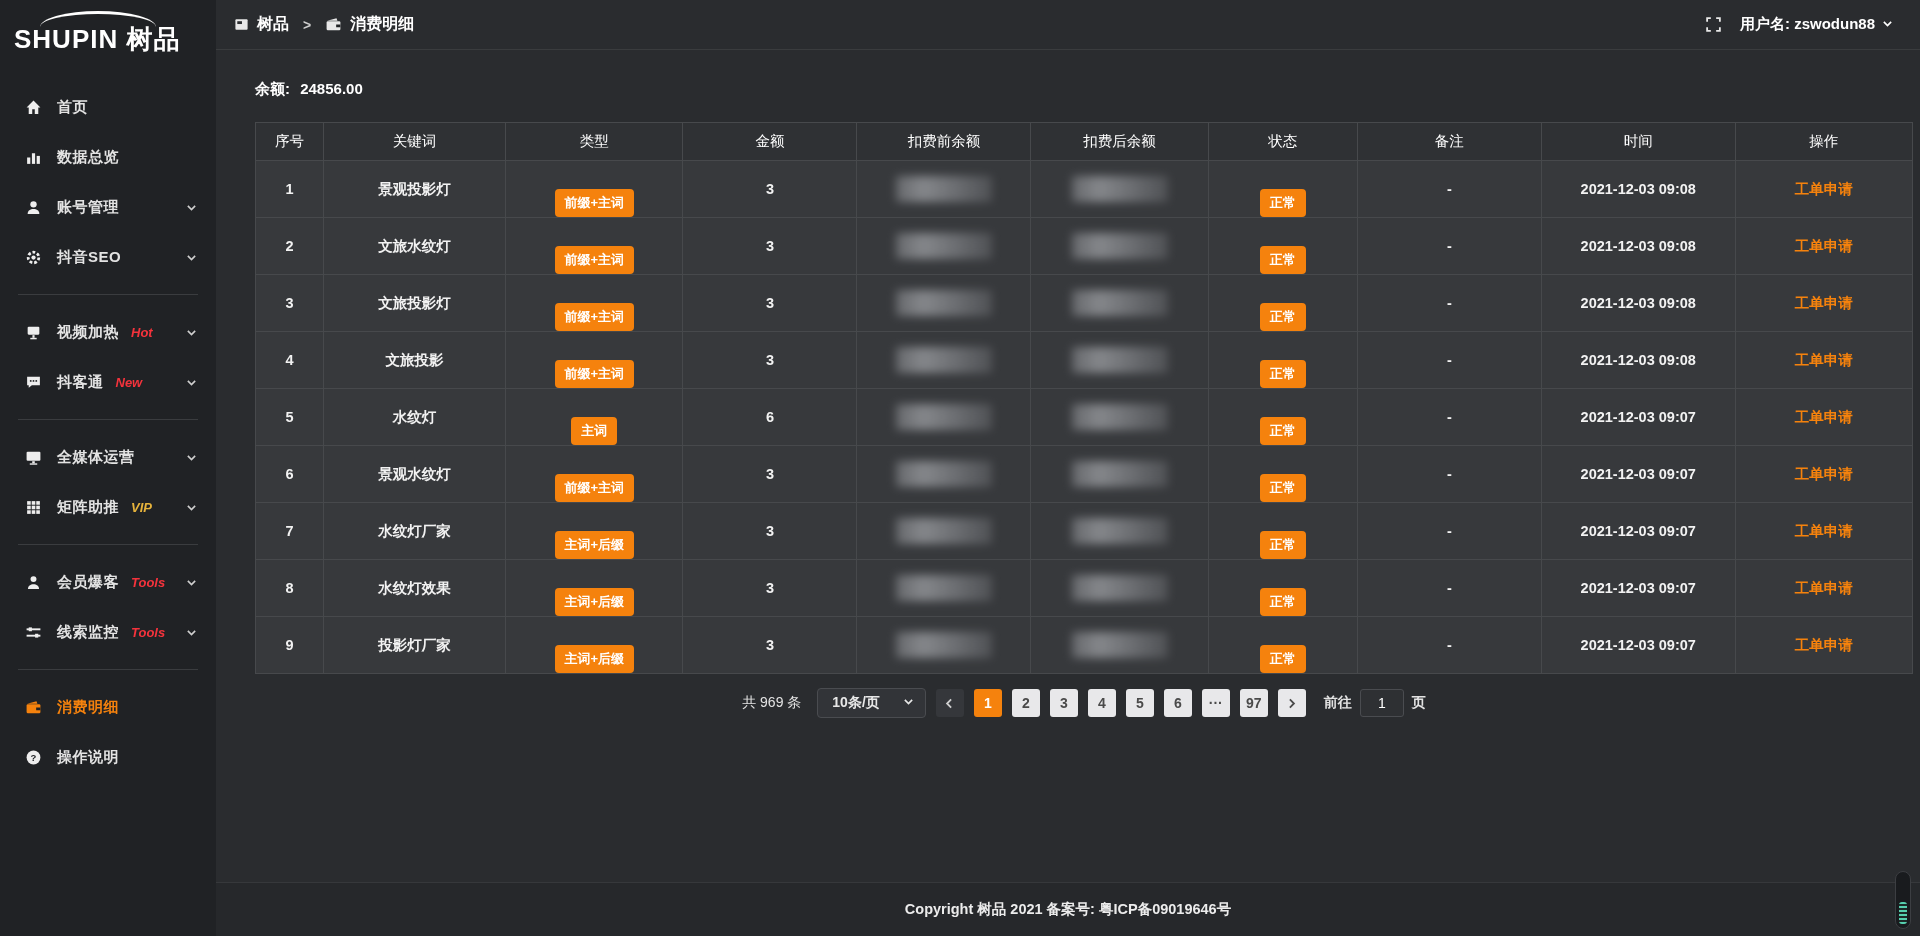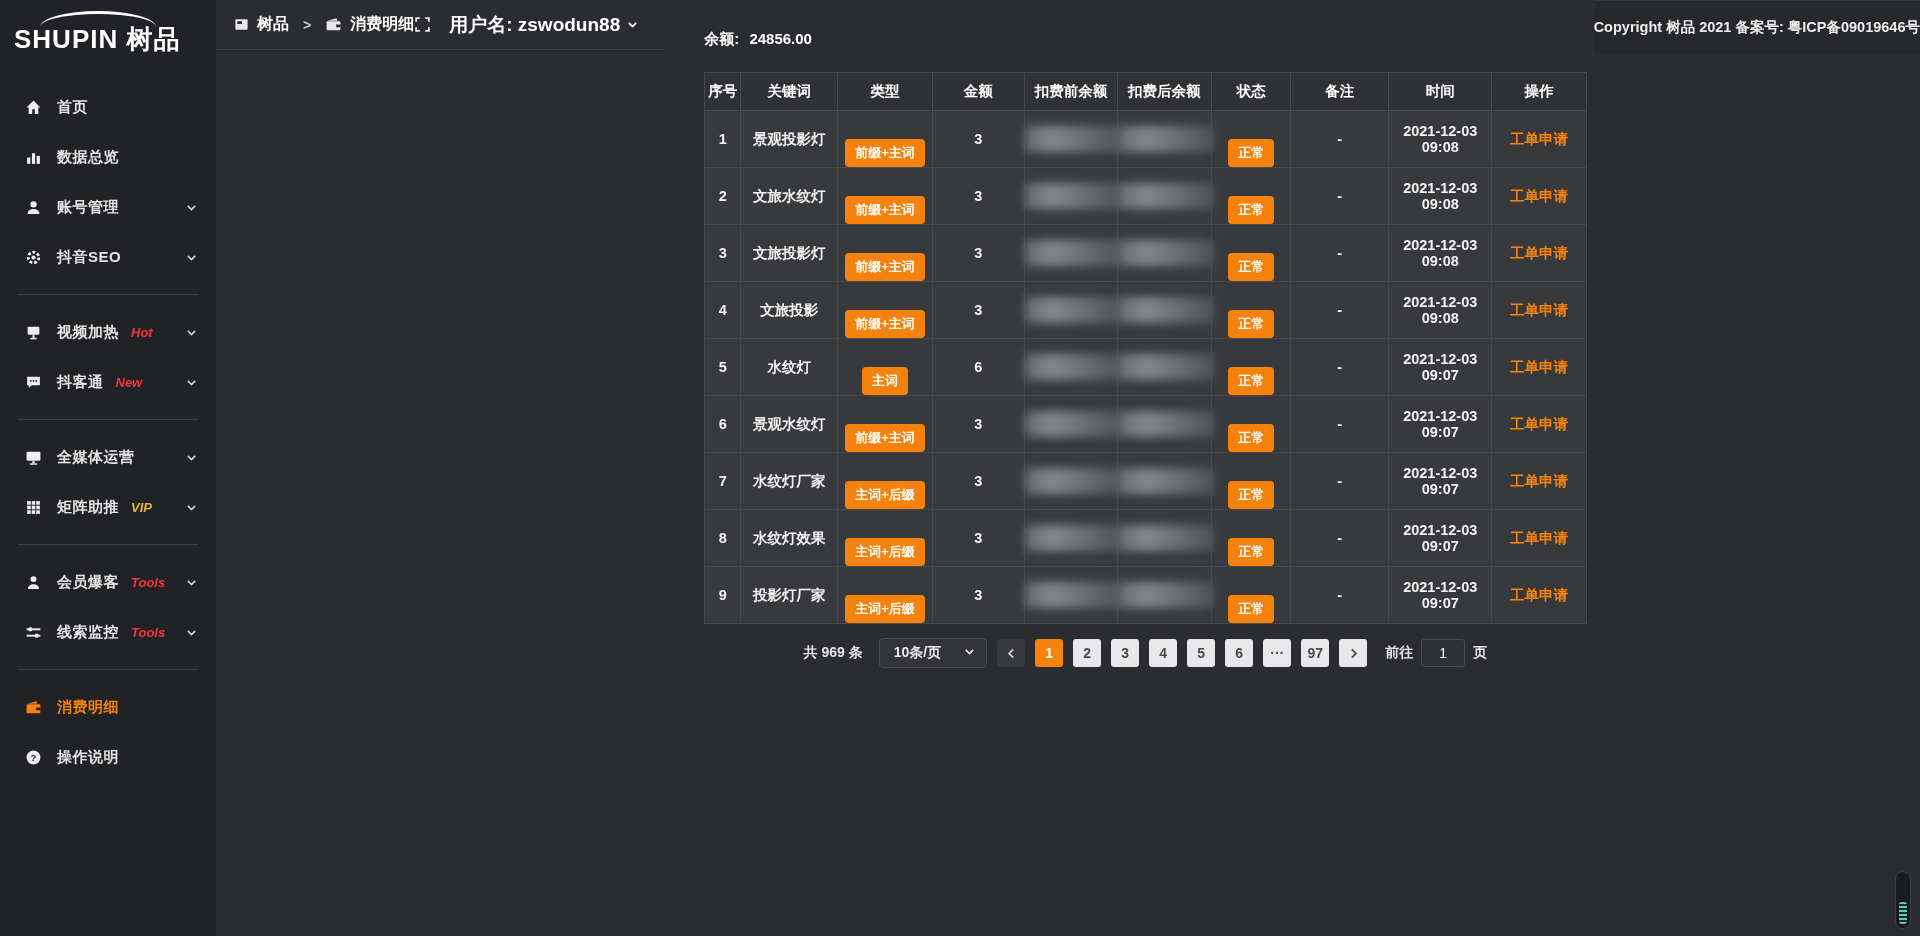--- a/index.html
+++ b/index.html
@@ -30,42 +30,42 @@
   .nav-item .ico { width:18px; height:18px; display:inline-flex; align-items:center; justify-content:center; color:#eee; }
   .nav-item .lbl { margin-left:15px; font-weight:600; letter-spacing:.5px; }
   .nav-item .tag { margin-left:12px; font-size:13px; font-weight:700; font-style:italic; }
   .tag-red  { color:#f4333c; }
   .tag-gold { color:#e7b43c; }
   .nav-item .chev { margin-left:auto; color:#cfcfcf; display:flex; }
   .nav-item.active, .nav-item.active .ico { color:#f5820d; }
   .nav-divider { height:1px; background:#3a3c3f; margin:12px 18px; }
 
   
-  .right-col { flex:1; display:flex; flex-direction:row; position:relative; }
+  .right-col { flex:1; display:flex; flex-direction:column; position:relative; }
 
   .topbar {
     height:50px; display:flex; align-items:center;
     border-bottom:1px solid #3a3c3e; padding:0 26px 0 18px;
   }
   .crumb { display:flex; align-items:center; gap:8px; font-size:16px; color:#fff; font-weight:600; }
   .crumb .ico { display:inline-flex; color:#e8e8e8; }
   .crumb-sep { color:#cfcfcf; font-size:14px; margin:0 6px; font-weight:700; }
-  .topbar-right { margin-left:auto; display:flex; align-items:center; gap:18px; color:#fff; font-size:19px; }
+  .topbar-right { margin-left:auto; display:flex; align-items:center; gap:18px; color:#fff; font-size:15px; }
   .fs-ico { display:inline-flex; cursor:pointer; color:#e8e8e8; }
   .user-box { display:flex; align-items:center; gap:6px; cursor:pointer; font-weight:600; }
 
   
   .main { flex:1; padding:0 7px 0 39px; }
   .balance-row { margin-top:30px; font-size:15px; font-weight:700; color:#fff; }
   .balance-row .bval { margin-left:6px; }
 
   table.data { width:100%; border-collapse:collapse; margin-top:23px; table-layout:fixed; }
   table.data th {
     background:#2f3134; border:1px solid #47494c; height:38px;
-    font-size:14.5px; color:#fff; font-weight:700;
+    font-size:14.5px; color:#fff; font-weight:400;
   }
   table.data td {
     background:#37393c; border:1px solid #47494c; height:56px;
     text-align:center; font-size:14.5px; color:#f2f2f2; font-weight:600;
   }
   .badge {
     display:inline-block; background:#f5820d; color:#fff;
     padding:5px 10px; border-radius:4px; font-size:13px; font-weight:600;margin-top:28px;
   }
   .mask {
@@ -73,21 +73,21 @@
     background:linear-gradient(90deg,#6e7074 0%,#939599 28%,#7c7e82 55%,#67696d 78%,#545659 100%);
     filter:blur(5px); opacity:.85;
   }
   .action-link { color:#f5820d; font-weight:700; cursor:pointer; text-decoration:none; }
 
   
   .pager {
     margin-top:14px; display:flex; align-items:center; justify-content:center;
     gap:10px; font-size:14px; color:#e3e3e3;
   }
-  .pager .total { margin-right:6px; font-weight:700; }
+  .pager .total { margin-right:6px; font-weight:400; }
   .page-size {
     display:flex; align-items:center; gap:22px; background:#323438;
     border:1px solid #4a4c50; border-radius:4px; height:30px; padding:0 10px 0 14px;
     cursor:pointer; color:#e8e8e8; font-weight:600;
   }
   .pbtn {
     min-width:28px; height:28px; border-radius:3px; border:none;
     display:inline-flex; align-items:center; justify-content:center;
     font-size:14px; font-weight:700; cursor:pointer;
     background:#e8e8ea; color:#4a4a4a; font-family:inherit;

